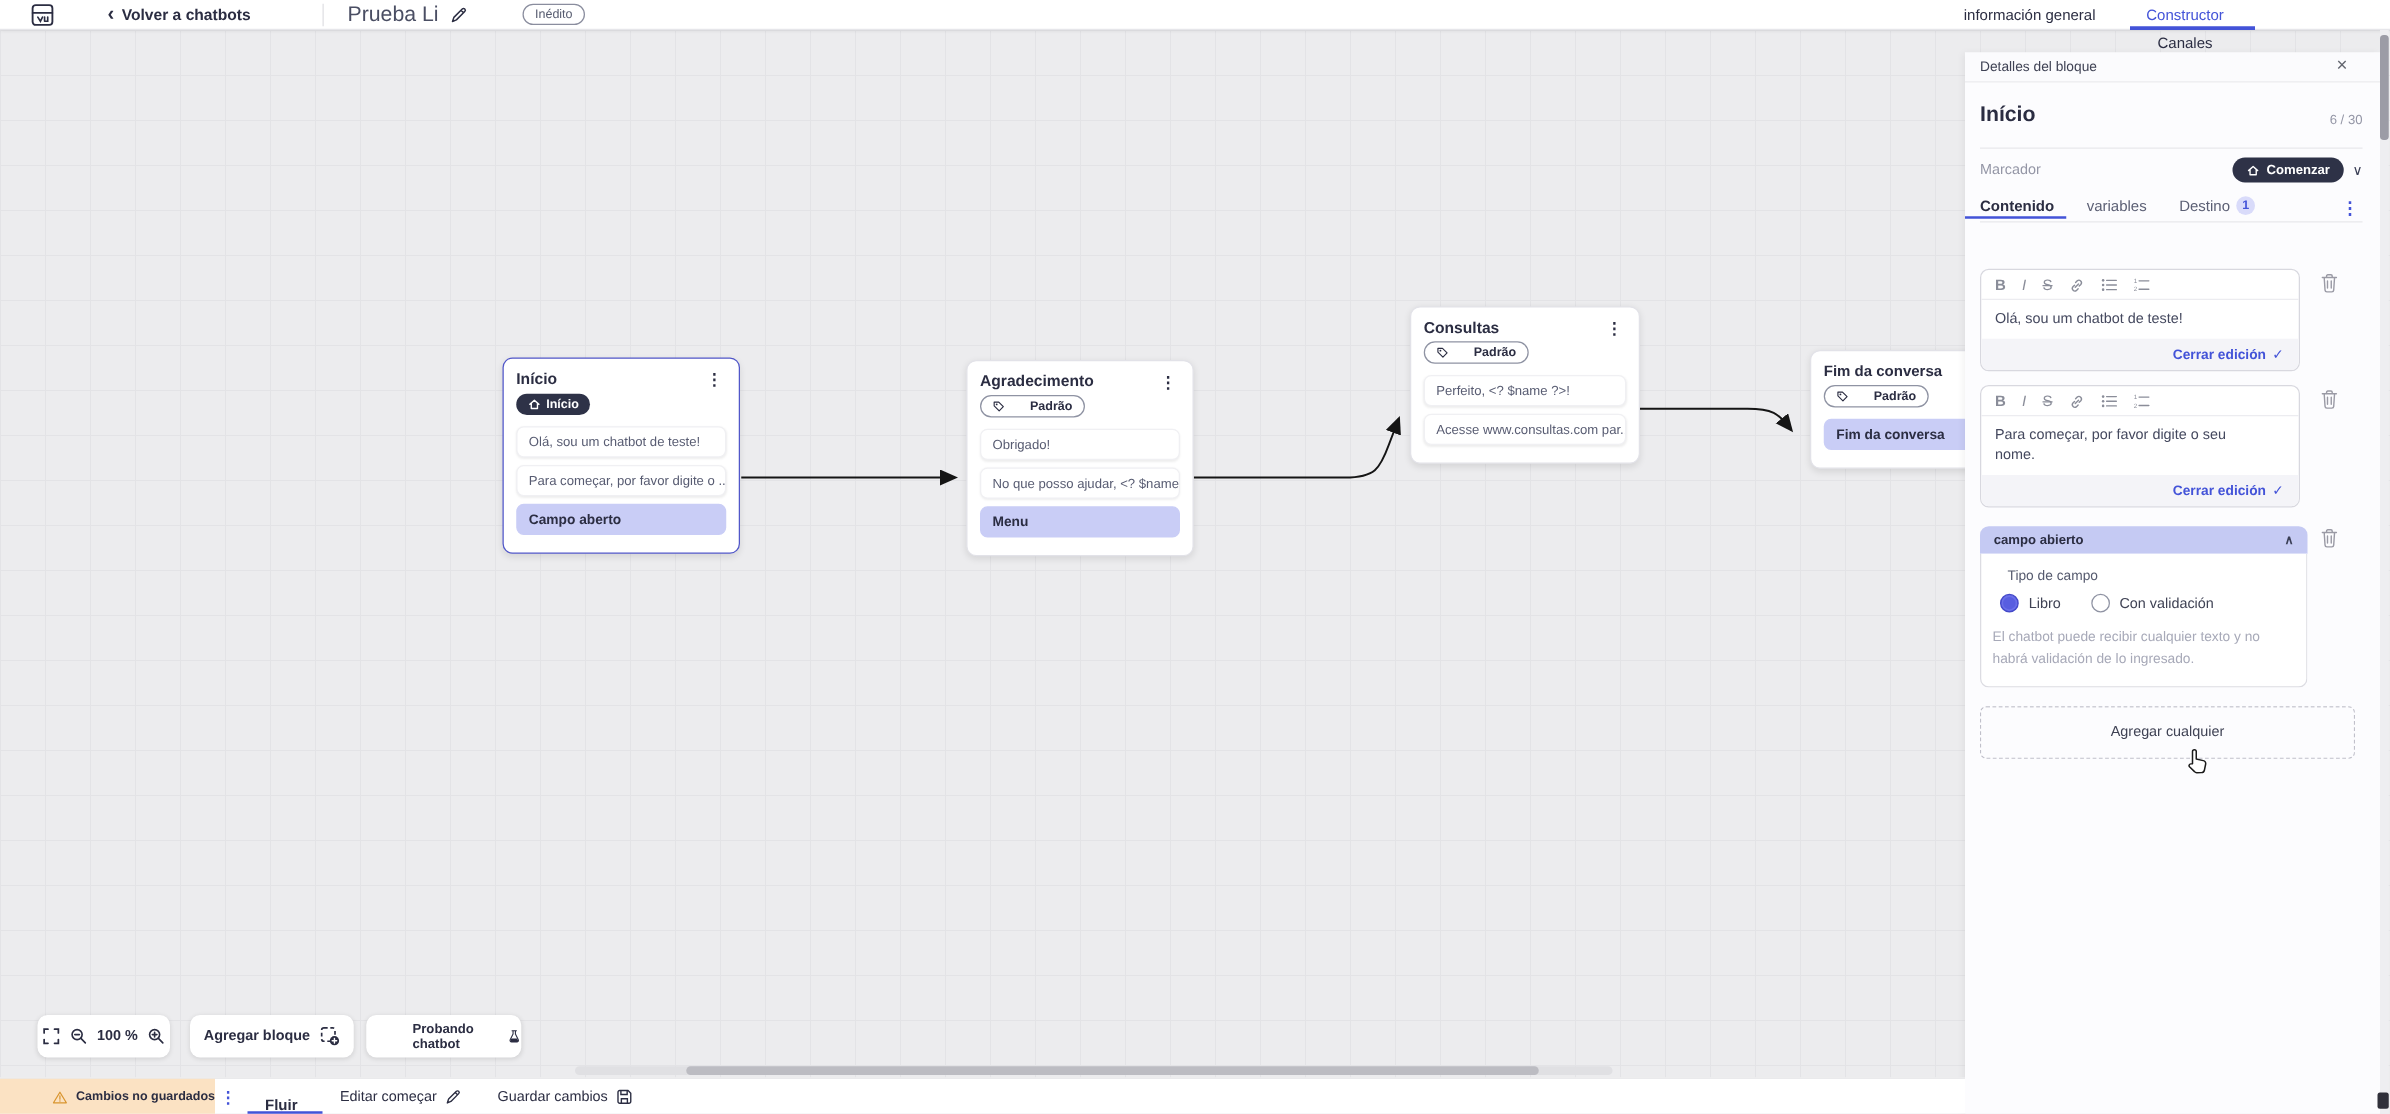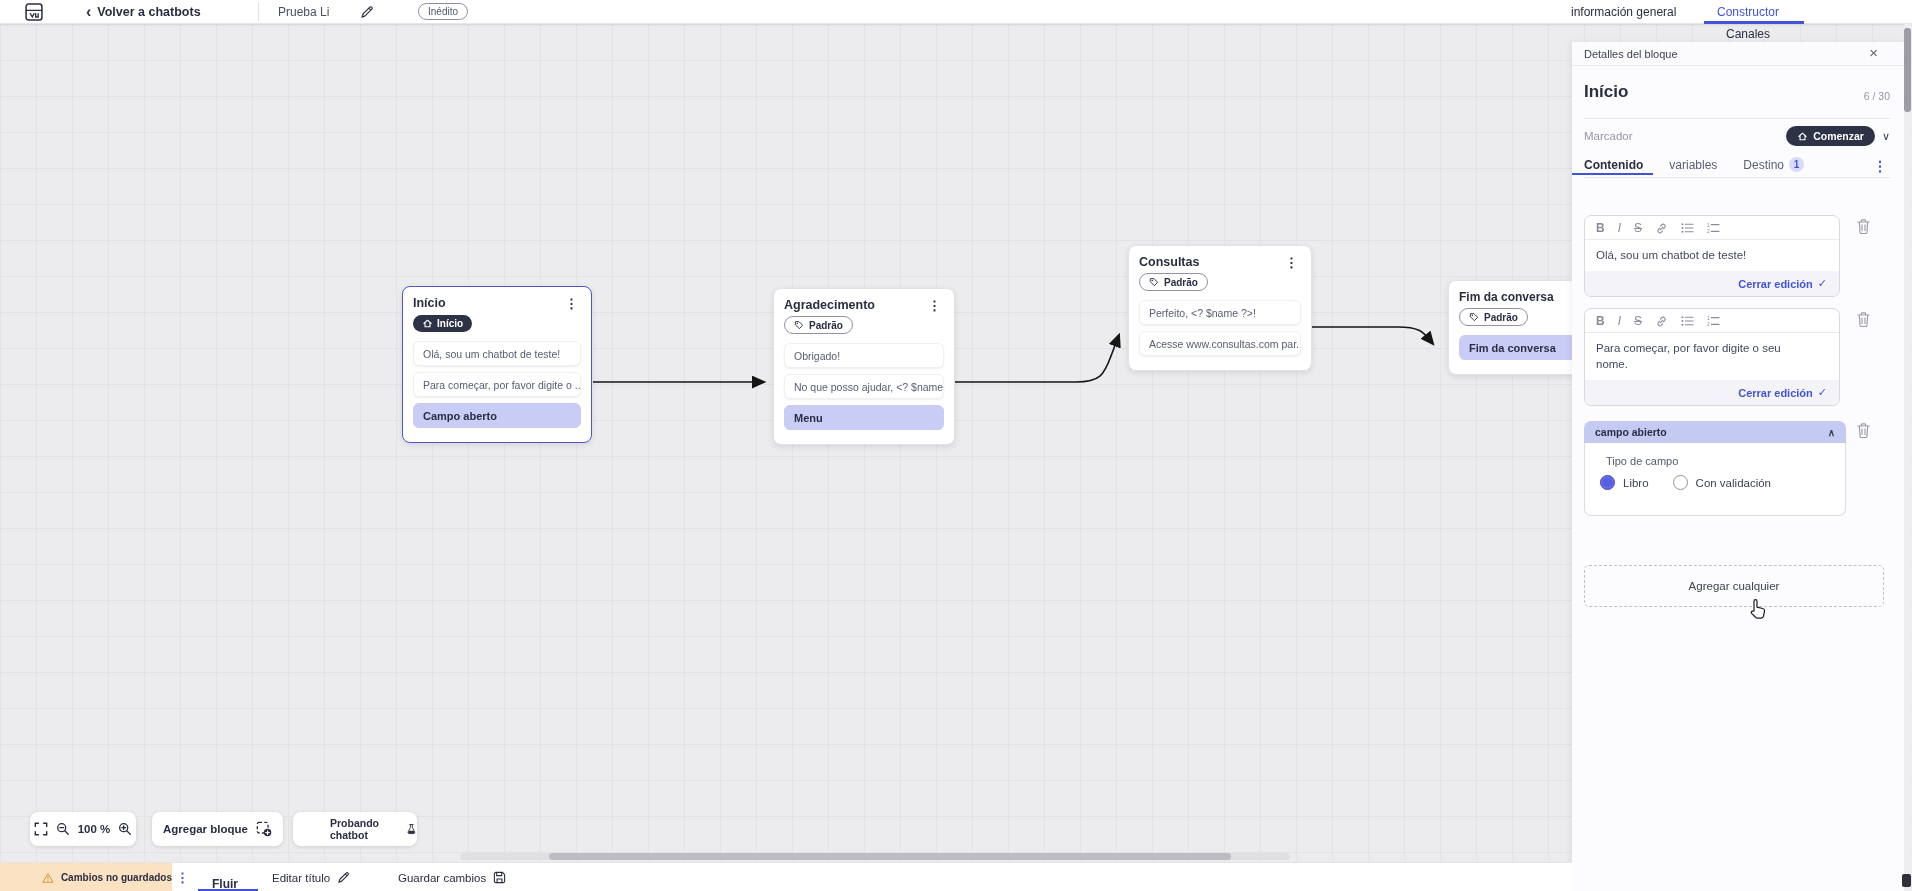--- a/index.html
+++ b/index.html
@@ -8,21 +8,21 @@
   .app { position:relative; width:1912px; height:891px; }
 
   
   .topbar { position:absolute; left:0; top:0; width:1912px; height:24px; background:#fff;
     border-bottom:1px solid #e6e6ea; box-shadow:0 1px 3px rgba(0,0,0,.07); z-index:20; }
   .topbar .abs { position:absolute; top:0; height:24px; display:flex; align-items:center; }
   .logo { left:24px; }
   .back-chip { left:86px; gap:6px; font-size:12.5px; font-weight:bold; cursor:pointer; }
   .back-glyph { font-size:16px; line-height:1; color:#2b2d42; }
   .hdr-divider { position:absolute; left:258px; top:3px; width:1px; height:18px; background:#e0e0e4; }
-  .bot-title { left:278px; font-size:12px; color:#4a4e63; }
+  .bot-title { left:278px; font-size:17px; color:#4a4e63; }
   .pencil-btn { left:360px; cursor:pointer; }
   .pill-outline { position:absolute; left:418px; top:3px; height:17px; padding:0 9px; border:1px solid #8a8d9e;
     border-radius:9px; font-size:10px; color:#555a6e; display:flex; align-items:center; }
   .hdr-tab { position:absolute; top:0; height:24px; display:flex; align-items:center; font-size:12px; cursor:pointer; }
   .hdr-tab.active { color:#4353d8; }
   .hdr-tab-underline { position:absolute; left:1704px; top:21px; width:100px; height:3px; background:#4353d8; }
 
   
   .canvas { position:absolute; left:0; top:24px; width:1912px; height:838px; background-color:#ececee;
     background-image:linear-gradient(#e3e3e6 1px, transparent 1px),
@@ -32,21 +32,21 @@
 
   .node { position:absolute; background:#fff; border:1px solid #e2e2e8; border-radius:8px;
     box-shadow:0 2px 6px rgba(0,0,0,.10); padding:9px 10px 8px; z-index:2; }
   .node.selected { border:1.5px solid #5157c9; }
   .node-head { display:flex; justify-content:space-between; align-items:flex-start; }
   .node-title { font-size:12.5px; font-weight:bold; color:#2b2d42; }
   .node-title.sm { font-size:12px; }
   .kebab { color:#2b2d42; font-size:13px; font-weight:bold; line-height:1; cursor:pointer; padding:1px 3px; }
   .badge-dark { display:inline-flex; align-items:center; gap:4px; background:#2e3247; color:#fff;
     font-size:10px; font-weight:bold; border-radius:10px; padding:3px 9px; margin:4px 0 9px; }
-  .badge-outline { display:inline-flex; align-items:center; gap:5px; border:1px solid #8f93a3; color:#2b2d42;
+  .badge-outline { display:inline-flex; align-items:center; gap:20px; border:1px solid #8f93a3; color:#2b2d42;
     font-size:10px; font-weight:bold; border-radius:10px; padding:2.5px 9px; margin:3px 0 9px; background:#fff; }
   .item { height:25px; margin-bottom:6px; background:#fff; border:1px solid #f0f0f3; border-radius:6px;
     box-shadow:0 1px 2px rgba(0,0,0,.07); font-size:10.5px; color:#585c72; display:flex; align-items:center;
     padding:0 9px; white-space:nowrap; overflow:hidden; cursor:pointer; }
   .item.action { background:#c9cdf6; border-color:#c9cdf6; color:#2b2d42; font-weight:bold; font-size:11px; box-shadow:none; }
 
   
   .card { position:absolute; background:#fff; border-radius:8px; box-shadow:0 1px 4px rgba(0,0,0,.12);
     display:flex; align-items:center; justify-content:center; gap:8px; height:34px; z-index:3;
     font-size:11.5px; font-weight:bold; color:#2b2d42; }
@@ -373,20 +373,21 @@
         <span class="of-chev">∧</span>
       </div>
       <div class="of-body">
         <div class="of-type">Tipo de campo</div>
         <div class="radio-row">
           <span class="radio sel"></span>
           <span class="radio-label">Libro</span>
           <span class="radio"></span>
           <span class="radio-label">Con validación</span>
         </div>
+        <div class="of-desc">El chatbot puede recibir cualquier texto y no habrá validación de lo ingresado.</div>
       </div>
     </div>
     <span class="trash" style="top:380px;">
       <svg width="15" height="17" viewBox="0 0 16 18">
           <path d="M2 4.2 H14 M5.6 4 V2.9 a1 1 0 0 1 1 -1 h2.8 a1 1 0 0 1 1 1 V4 M3.6 4.4 l0.7 10.6 a1.6 1.6 0 0 0 1.6 1.5 h4.2 a1.6 1.6 0 0 0 1.6 -1.5 L12.4 4.4 M6.4 7.2 v6 M9.6 7.2 v6" fill="none" stroke="#9a9aa5" stroke-width="1.2" stroke-linecap="round"></path>
         </svg>
     </span>
 
     <button class="add-content">Agregar cualquier</button>
     <span class="cursor-ptr">
@@ -428,21 +429,21 @@
         <path d="M9 1.6 L16.8 14.4 H1.2 Z" fill="none" stroke="#d9952f" stroke-width="1.5" stroke-linejoin="round"></path>
         <path d="M9 6 V10" stroke="#d9952f" stroke-width="1.5" stroke-linecap="round"></path>
         <circle cx="9" cy="12.2" r="0.9" fill="#d9952f"></circle>
       </svg>
       <span class="warn-text">Cambios no guardados</span>
     </div>
     <span class="bb-kebab">⋮</span>
     <span class="bb-tab">Fluir</span>
     <span class="bb-tab-underline"></span>
     <span class="bb-link" style="left:272px;">
-      <span>Editar título</span>
+      <span>Editar começar</span>
       <svg width="13" height="13" viewBox="0 0 14 14">
         <path d="M2 12.2 L3.1 8.9 L9.8 2.2 a1.4 1.4 0 0 1 2 2 L5.1 10.9 Z M8.8 3.2 l2 2" fill="none" stroke="#2b2d42" stroke-width="1.2" stroke-linejoin="round"></path>
       </svg>
     </span>
     <span class="bb-link" style="left:398px;">
       <span>Guardar cambios</span>
       <svg width="13" height="13" viewBox="0 0 14 14">
         <path d="M1.5 3 a1.5 1.5 0 0 1 1.5 -1.5 h7.2 L12.5 3.8 V11 a1.5 1.5 0 0 1 -1.5 1.5 H3 A1.5 1.5 0 0 1 1.5 11 Z" fill="none" stroke="#2b2d42" stroke-width="1.2" stroke-linejoin="round"></path>
         <path d="M4 1.8 V5 h5.4 V1.8 M4.4 12.4 V8.6 h5.2 v3.8" fill="none" stroke="#2b2d42" stroke-width="1.2"></path>
       </svg>

